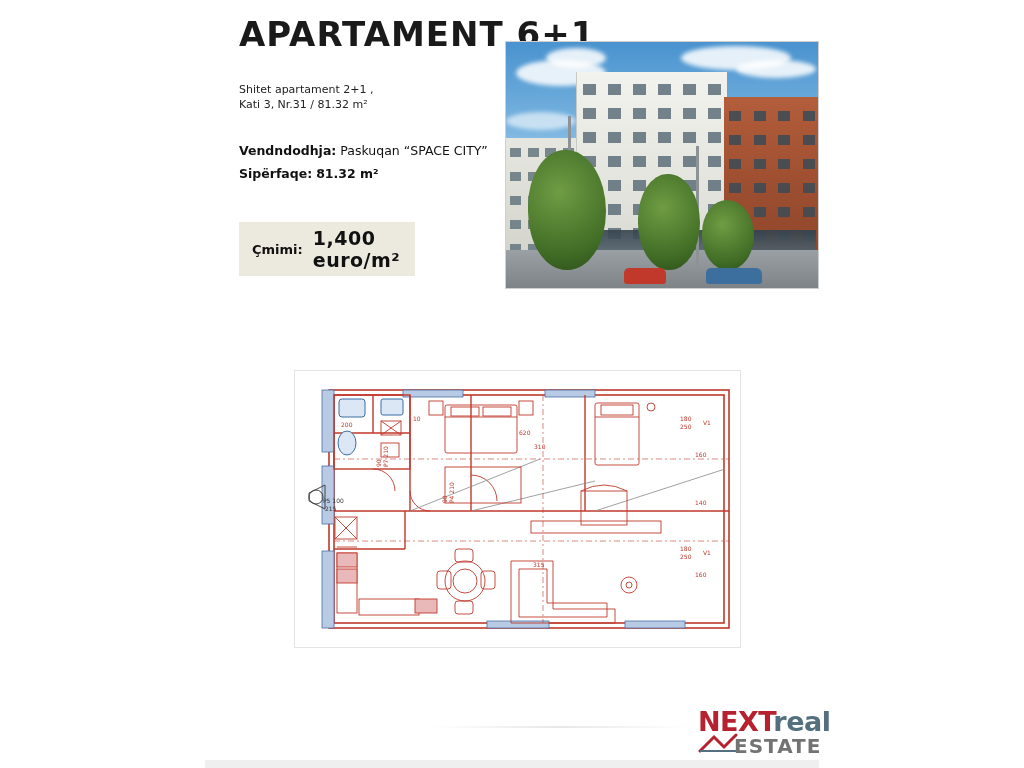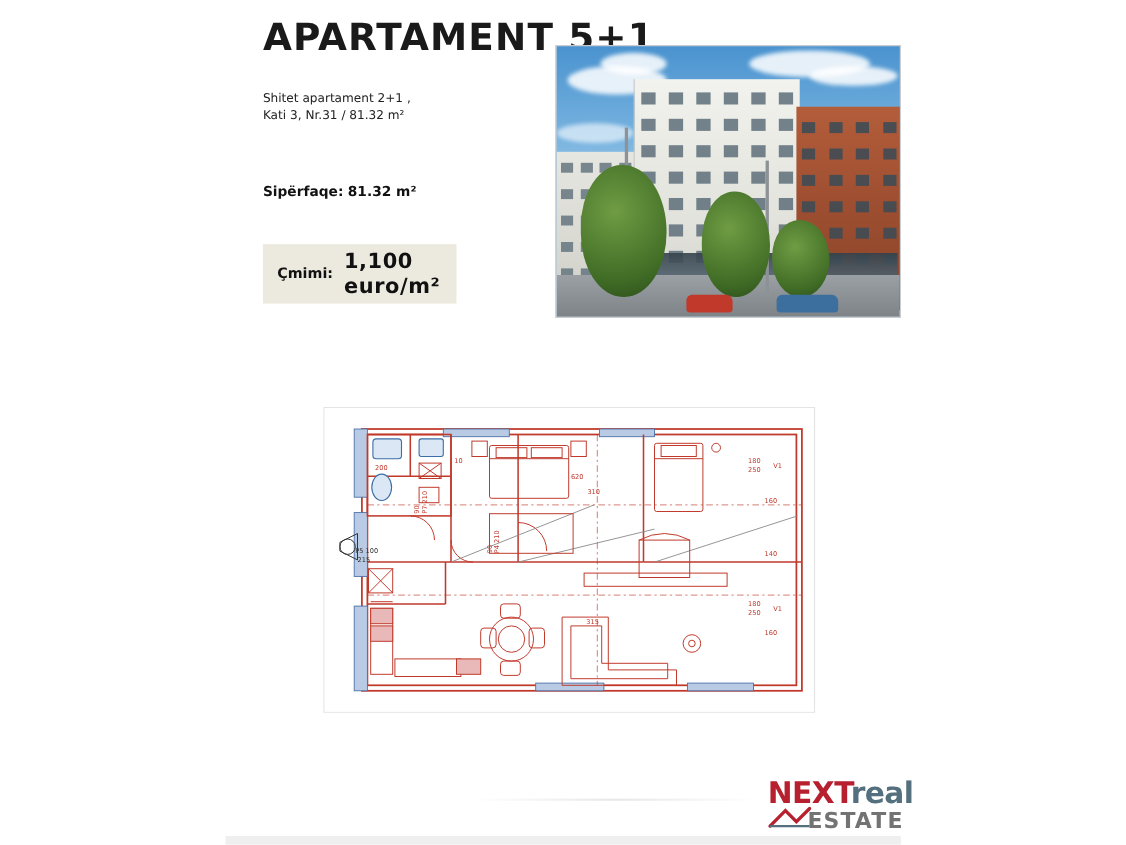--- a/index.html
+++ b/index.html
@@ -241,36 +241,40 @@
     width: 260px;
     height: 2px;
     background: linear-gradient(90deg, rgba(230,230,230,0) 0%, #e8e8e8 50%, rgba(230,230,230,0) 100%);
   }
 </style>
 </head>
 <body>
 
 <div class="page">
 
-  <div class="title">APARTAMENT 5+1</div>
+  <div class="title">APARTAMENT 6+1</div>
 
   <div class="desc">
     <div>Shitet apartament 2+1 ,</div>
     <div>Kati 3, Nr.31 / 81.32 m²</div>
   </div>
 
+  <div class="detail" id="loc">
+    <span class="lbl">Vendndodhja:</span>
+    <span class="val">Paskuqan “SPACE CITY”</span>
+  </div>
 
   <div class="detail" id="area">
     <span class="lbl">Sipërfaqe:</span>
     <span class="val">81.32 m²</span>
   </div>
 
   <div class="price-box">
     <span class="price-label">Çmimi:</span>
-    <span class="price-value">1,100 euro/m²</span>
+    <span class="price-value">1,400 euro/m²</span>
   </div>
 
   <div class="photo">
     <div class="sky"></div>
     <div class="cloud c1"></div>
     <div class="cloud c2"></div>
     <div class="cloud c3"></div>
     <div class="cloud c4"></div>
     <div class="cloud c5"></div>
 

